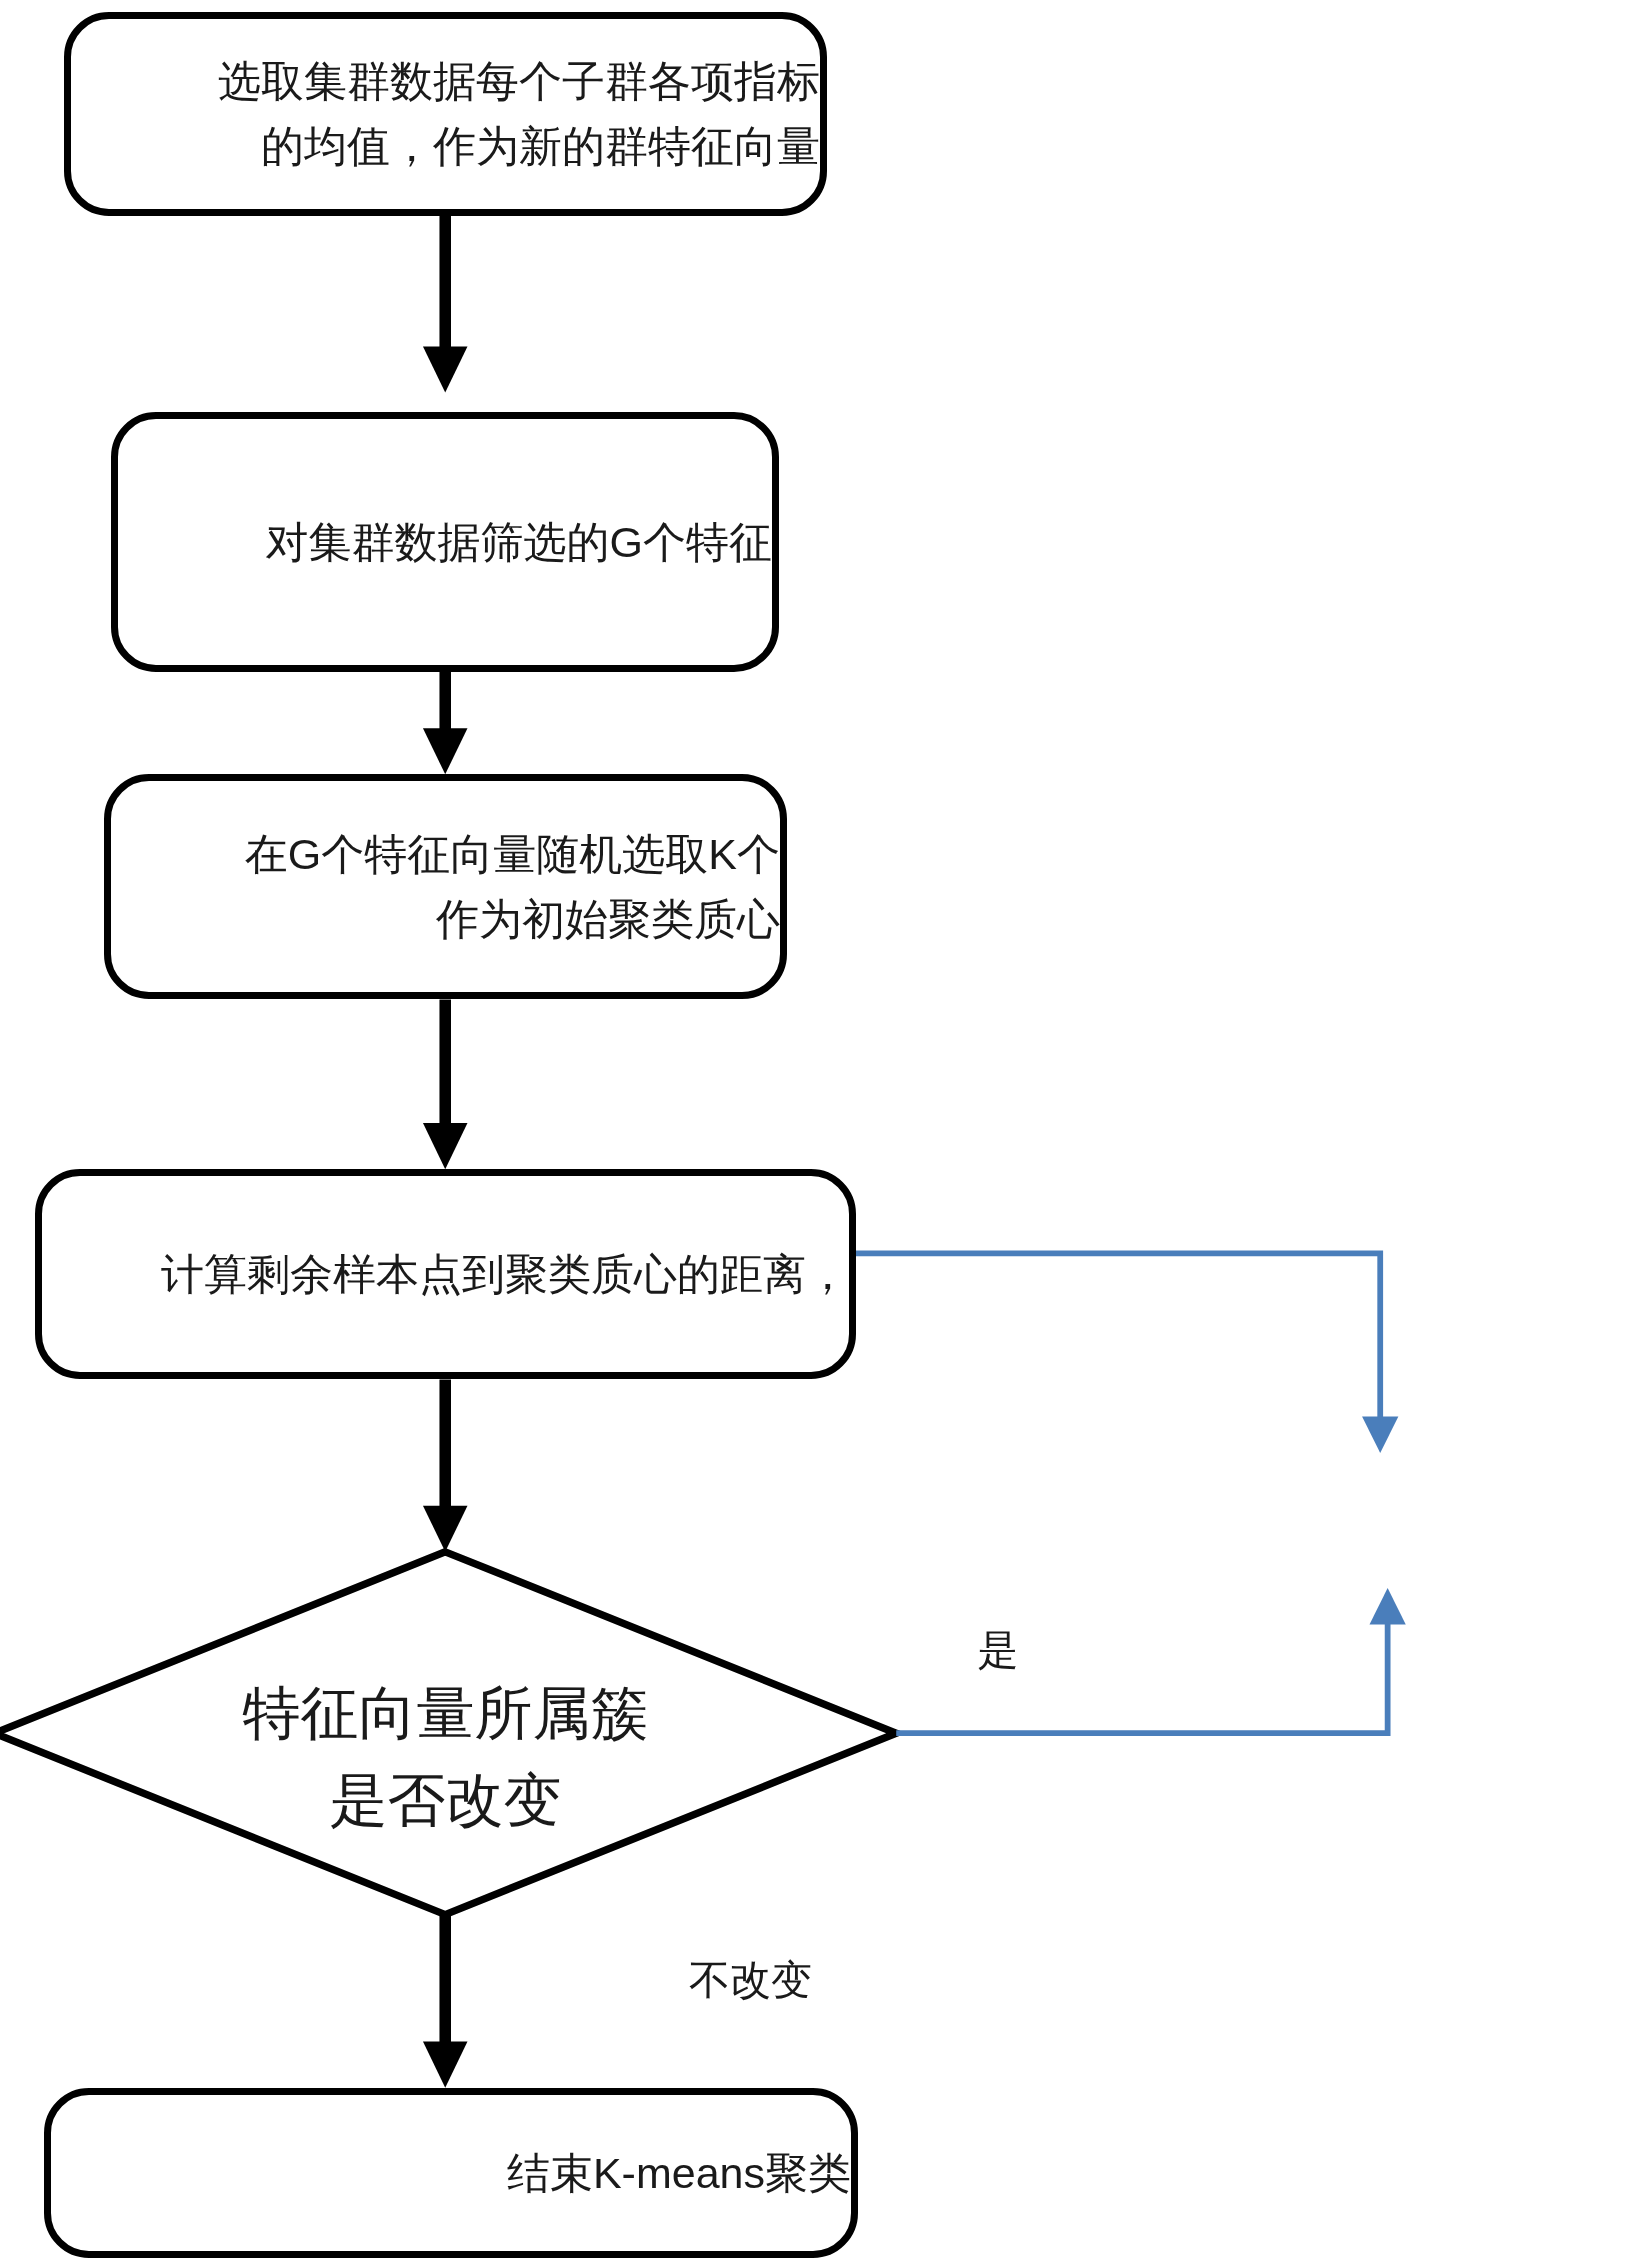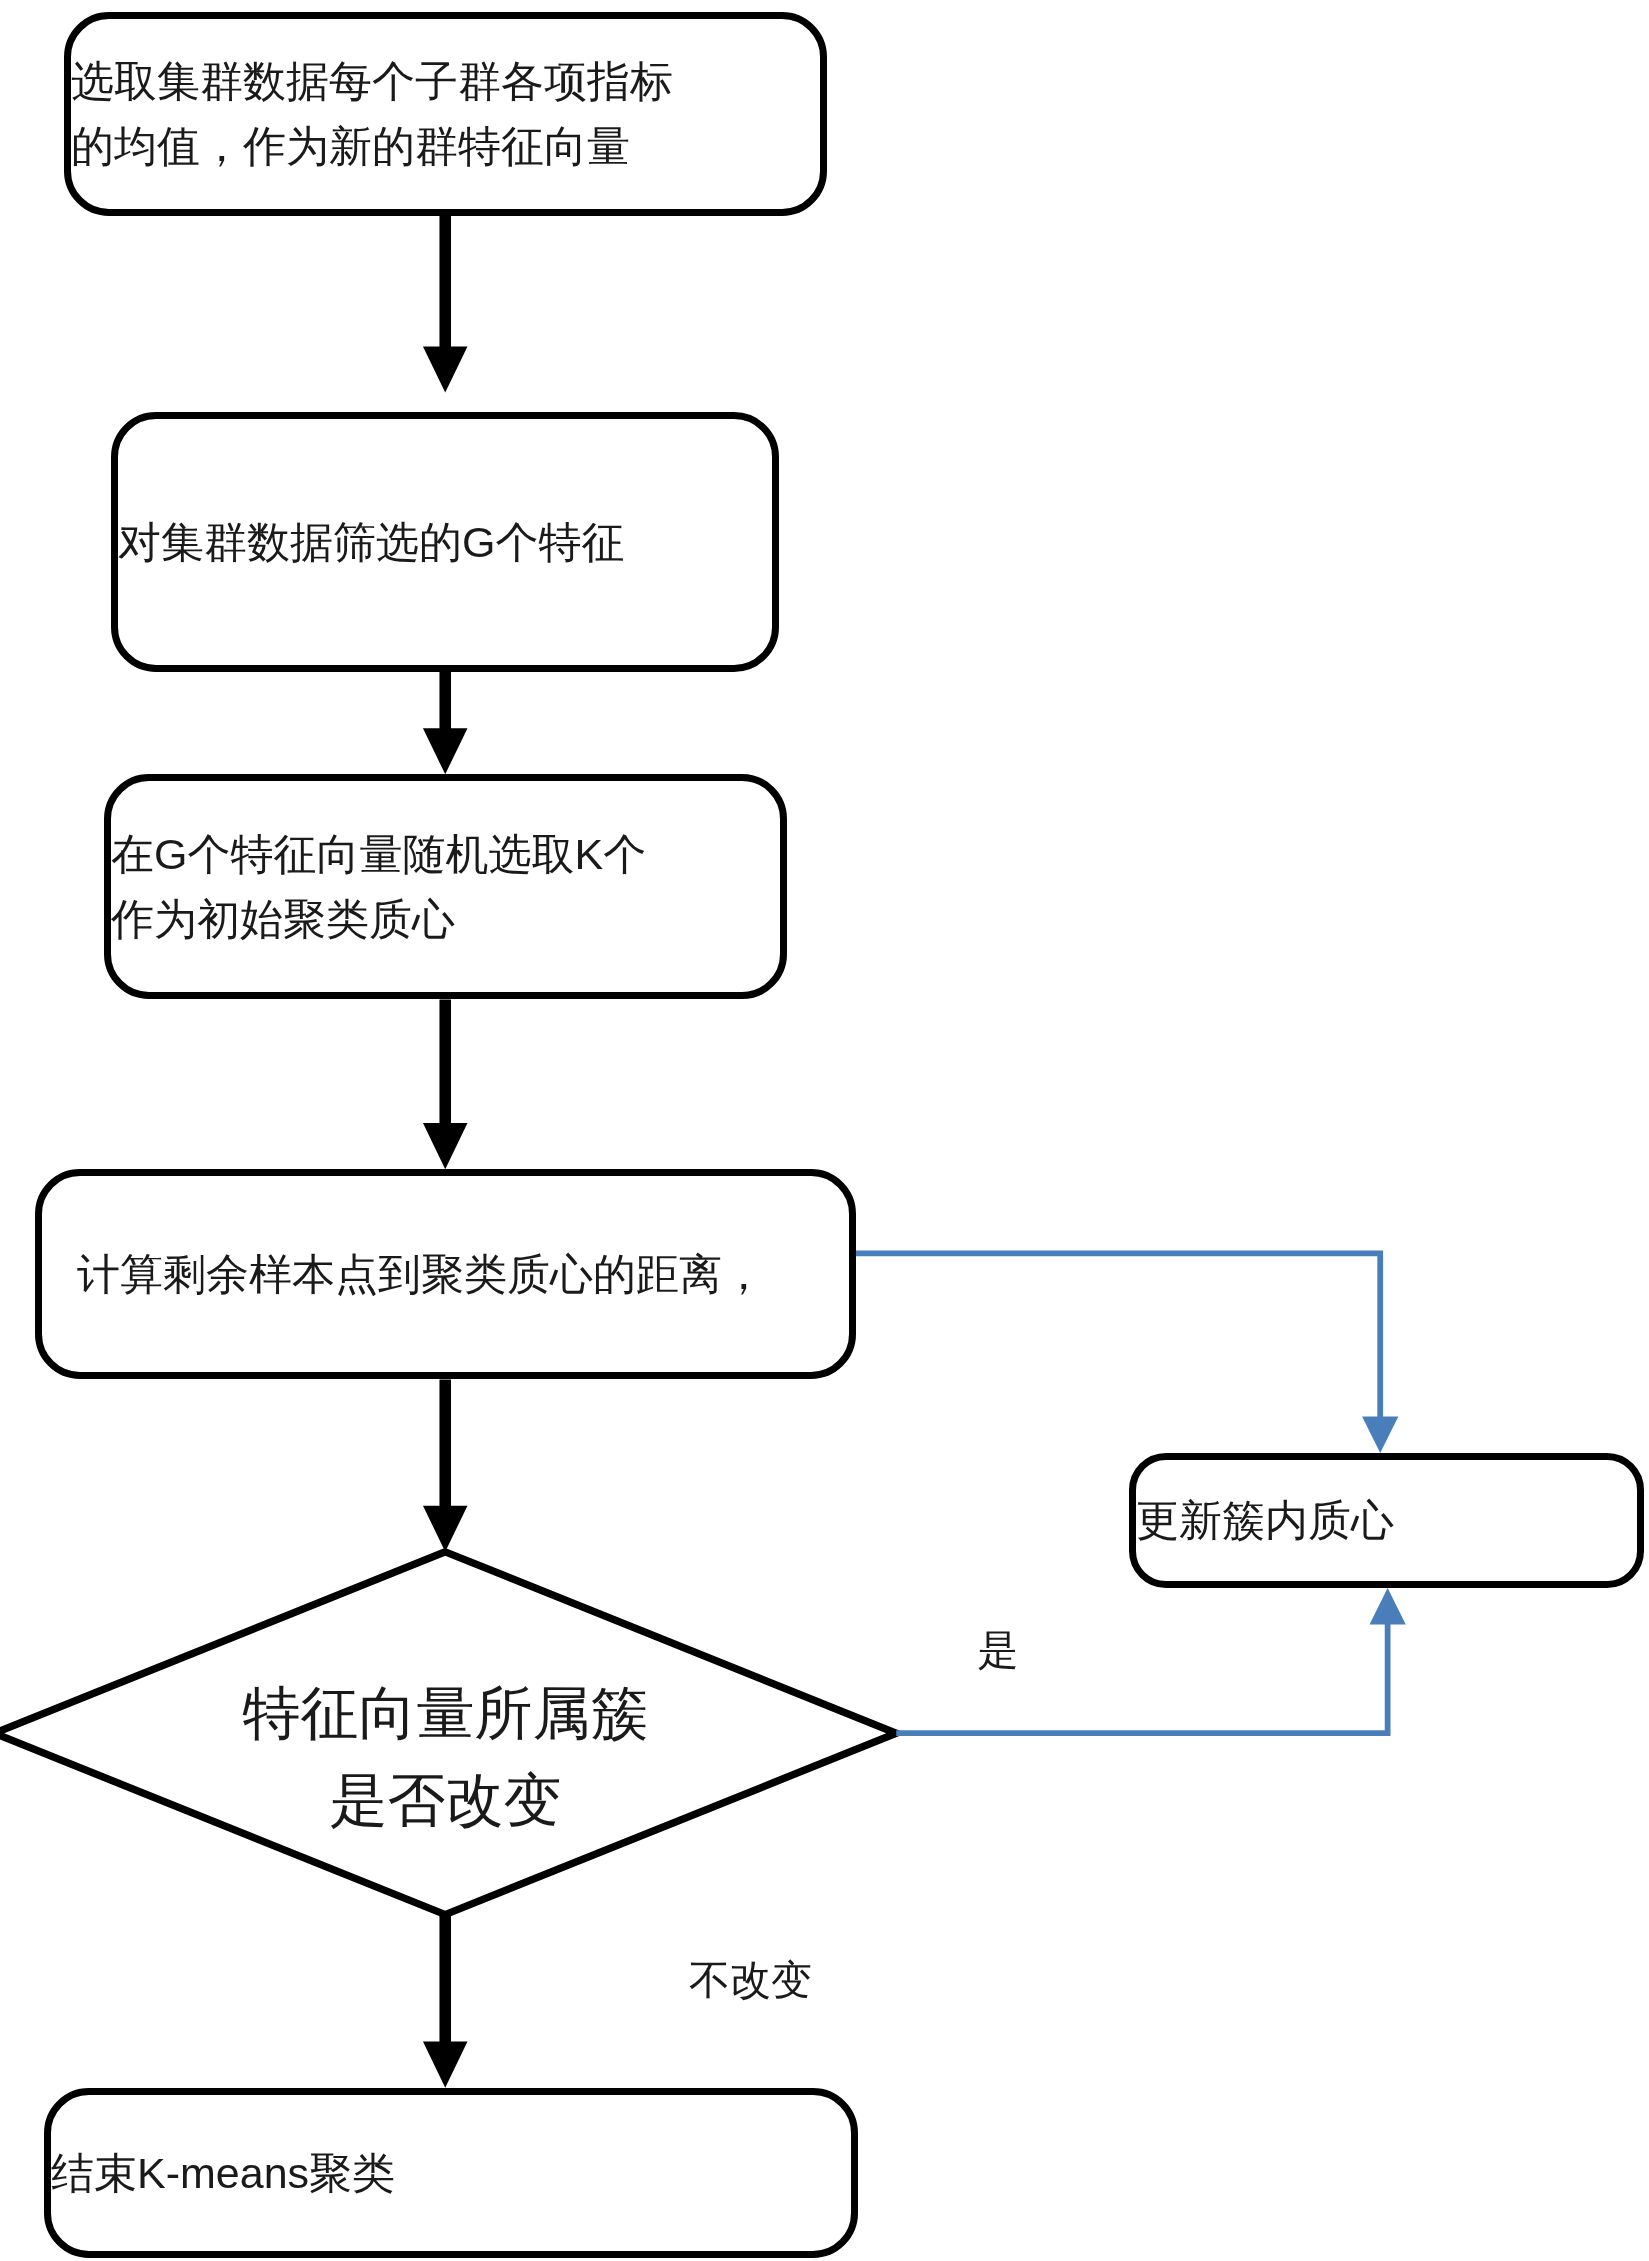--- a/index.html
+++ b/index.html
@@ -24,21 +24,21 @@
   }
   .box{
     position:absolute;
     z-index:2;
     box-sizing:border-box;
     background:var(--fill);
     border:7.4px solid var(--outline);
     border-radius:45px;
     display:flex;
     flex-direction:column;
-    align-items:flex-start;
+    align-items:flex-end;
     justify-content:center;
     text-align:center;
     color:var(--text);
     font-size:43px;
     line-height:1.5;
   }
   .box span{display:block;white-space:nowrap;}
   .overlay-label{
     position:absolute;
     z-index:3;
@@ -113,23 +113,20 @@
 
   <div class="box" style="left:104px;top:774px;width:683px;height:225px;">
     <span>在G个特征向量随机选取K个</span>
     <span>作为初始聚类质心</span>
   </div>
 
   <div class="box" style="left:35px;top:1169px;width:821px;height:210px;padding-left:35px;">
     <span>计算剩余样本点到聚类质心的距离，</span>
   </div>
 
-  <div class="box" id="node-update" style="left:1129px;top:1453px;width:515px;height:135px;">
-    <span>更新簇内质心</span>
-  </div>
 
   <div class="box" style="left:44px;top:2088px;width:814px;height:170px;">
     <span>结束K-means聚类</span>
   </div>
 
   <div class="overlay-label" style="left:198px;top:1669px;width:495px;">
     <span>特征向量所属簇</span><br>
     <span>是否改变</span>
   </div>
 

